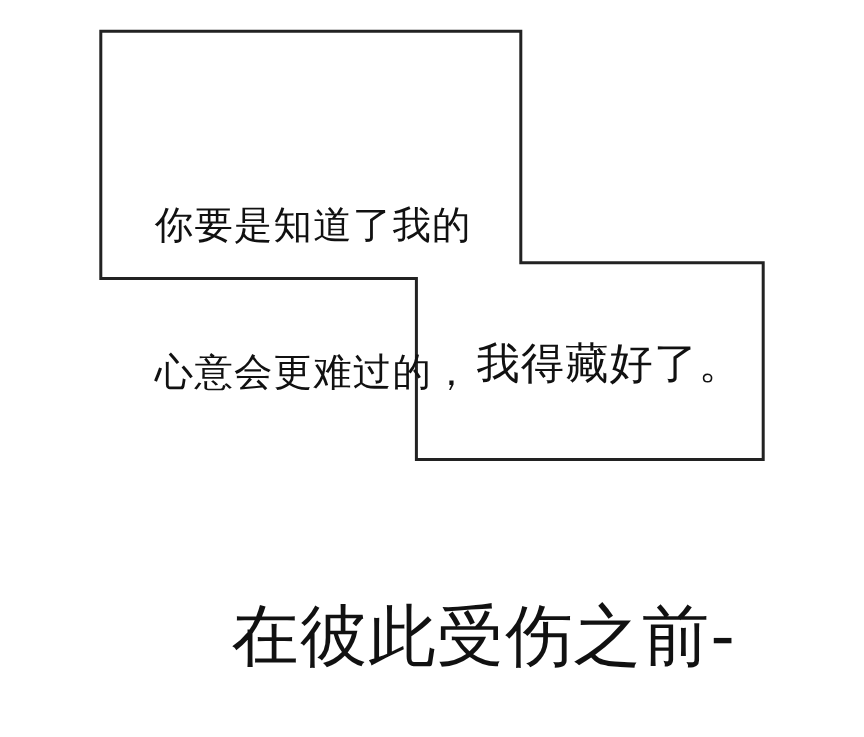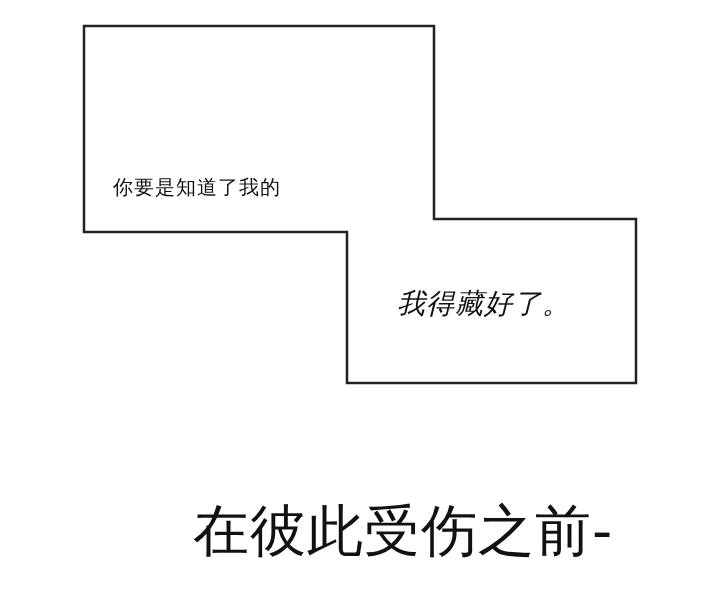--- a/index.html
+++ b/index.html
@@ -1,29 +1,30 @@
 <!DOCTYPE html>
 <html><head>
   <meta charset="utf-8">
   <style>
     html, body { margin: 0; padding: 0; background: #ffffff; }
     body { width: 720px; height: 614px; position: relative; overflow: hidden;
            font-family: "DejaVu Sans", "Liberation Sans", sans-serif; color: #111111; }
     .bubble-outline { position: absolute; left: 0; top: 0; width: 720px; height: 614px; }
     .text { position: absolute; white-space: pre; color: #111111; }
-    .t1 { left: 113px; top: 85px; font-size: 20px; line-height: 41px; letter-spacing: 1px; }
-    .t2 { left: 397px; top: 284px; font-size: 28px; line-height: 40px; letter-spacing: 1px; font-style: italic; }
+    .t1 { left: 129px; top: 85px; font-size: 32px; line-height: 41px; letter-spacing: 1px; }
+    .t2 { left: 397px; top: 284px; font-size: 36px; line-height: 40px; letter-spacing: 1px; }
     .t3 { left: 193px; top: 505px; font-size: 56px; line-height: 52px; letter-spacing: 1px; }
   </style>
 </head>
 <body>
 
 <svg class="bubble-outline" viewBox="0 0 720 614">
   <polygon points="84,26 434,26 434,219 636,219 636,383 347,383 347,232 84,232" fill="#ffffff" stroke="#222222" stroke-width="2.5"></polygon>
 </svg>
 
 <div class="text t1">
   <div>你要是知道了我的</div>
+  <div>心意会更难过的，</div>
 </div>
 
 <div class="text t2">我得藏好了。</div>
 
 <div class="text t3">在彼此受伤之前-</div>
 
 </body></html>

